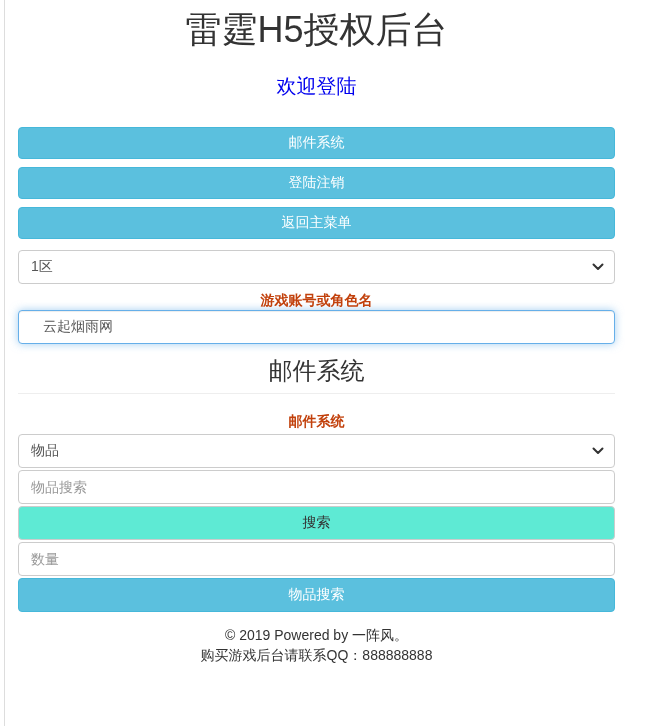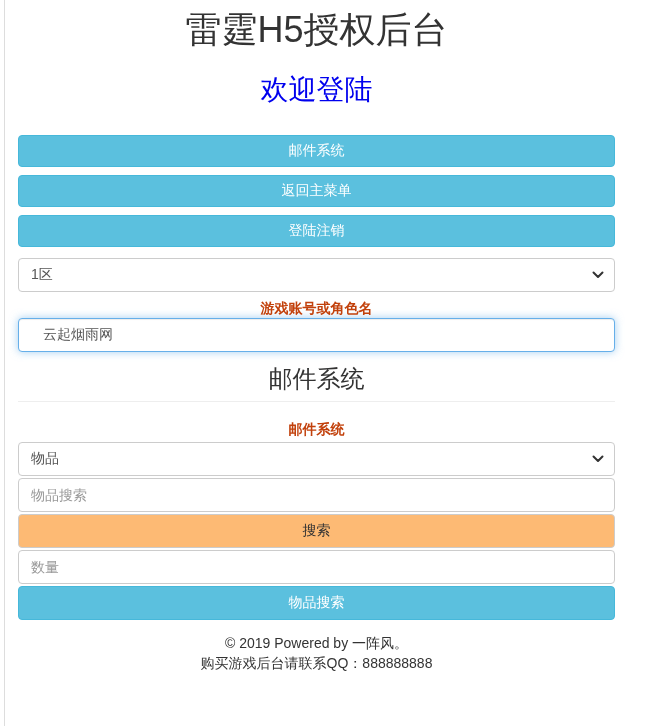--- a/index.html
+++ b/index.html
@@ -26,21 +26,21 @@
     margin: 0;
     font-size: 36px;
     font-weight: 500;
     line-height: 1.1;
     text-align: center;
     color: #333;
   }
   .welcome-link {
     display: block;
     margin-top: 26px;
-    font-size: 28px;
+    font-size: 20px;
     line-height: 1;
     font-weight: 500;
     text-align: center;
     color: #0000ee;
     text-decoration: none;
     cursor: pointer;
   }
   .nav-buttons { margin-top: 31px; }
   .btn {
     display: block;
@@ -51,21 +51,21 @@
     font-family: inherit;
     cursor: pointer;
     text-align: center;
   }
   .btn-info {
     background: #5bc0de;
     border: 1px solid #46b8da;
     color: #fff;
   }
   .btn-default {
-    background: #fdba74;
+    background: #5eead4;
     border: 1px solid #ccc;
     color: #333;
   }
   .nav-buttons .btn { margin-bottom: 8px; }
   .form-control {
     display: block;
     width: 100%;
     height: 34px;
     padding: 6px 12px;
     font-size: 14px;
@@ -133,22 +133,22 @@
 <div class="page-edge"></div>
 
 <div class="container">
 
   <h1 class="page-title">雷霆H5授权后台</h1>
 
   <a class="welcome-link">欢迎登陆</a>
 
   <div class="nav-buttons">
     <button class="btn btn-info">邮件系统</button>
+    <button class="btn btn-info">登陆注销</button>
     <button class="btn btn-info">返回主菜单</button>
-    <button class="btn btn-info">登陆注销</button>
   </div>
 
   <div class="select-wrap mt11">
     <select class="form-control">
       <option>1区</option>
     </select>
     <span class="chevron">
       <svg width="12" height="8" viewBox="0 0 12 8">
           <path d="M1.5 1.5 L6 6 L10.5 1.5" stroke="#333" stroke-width="2" fill="none" stroke-linecap="round" stroke-linejoin="round"></path>
         </svg>

